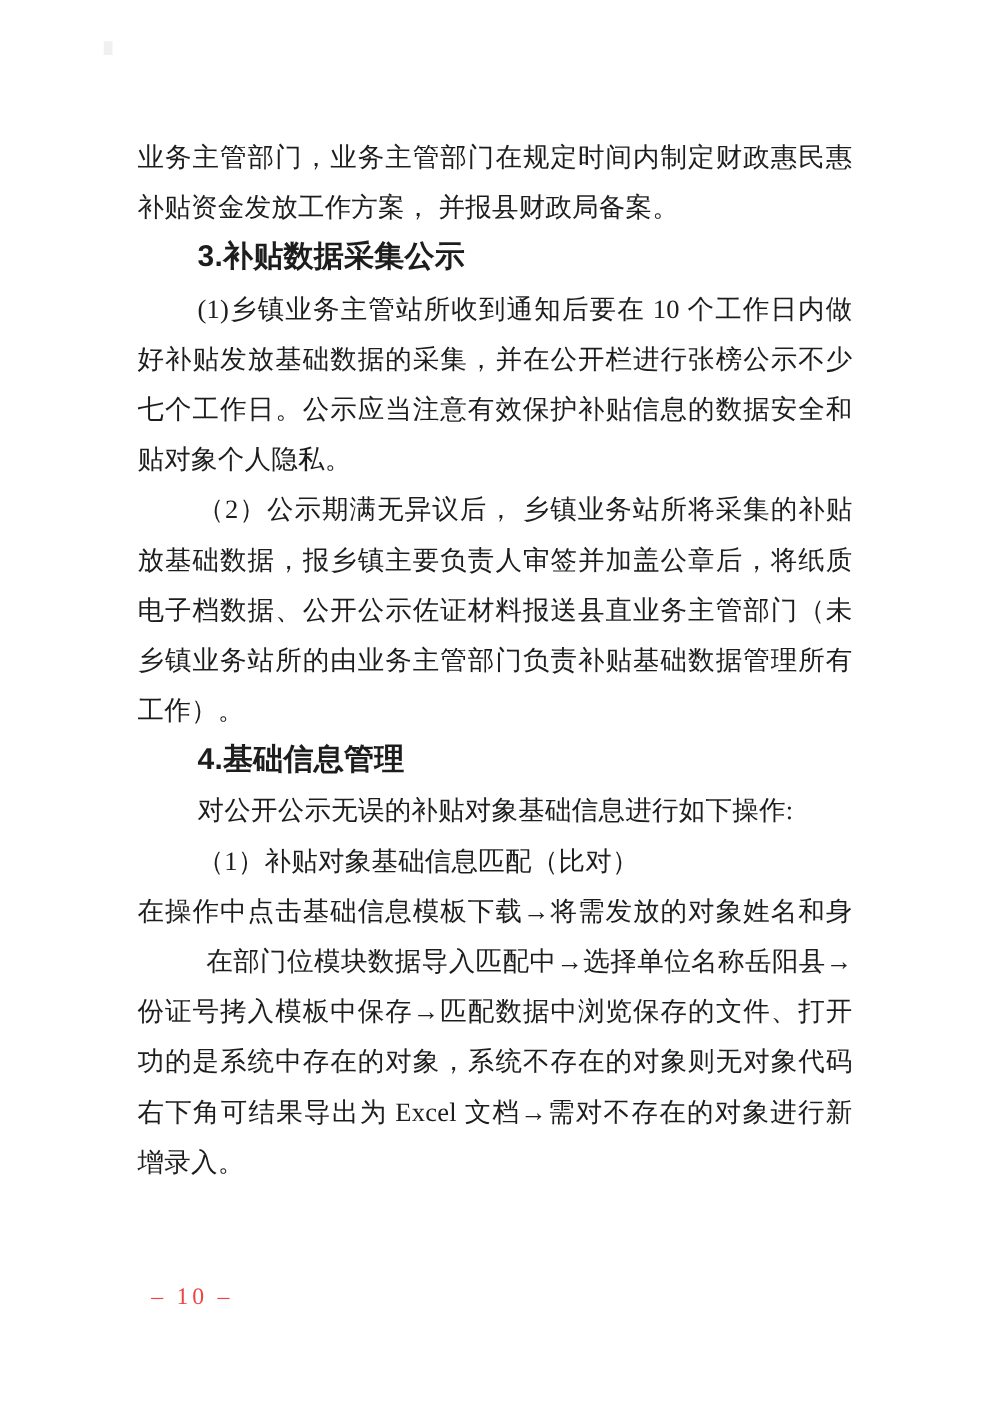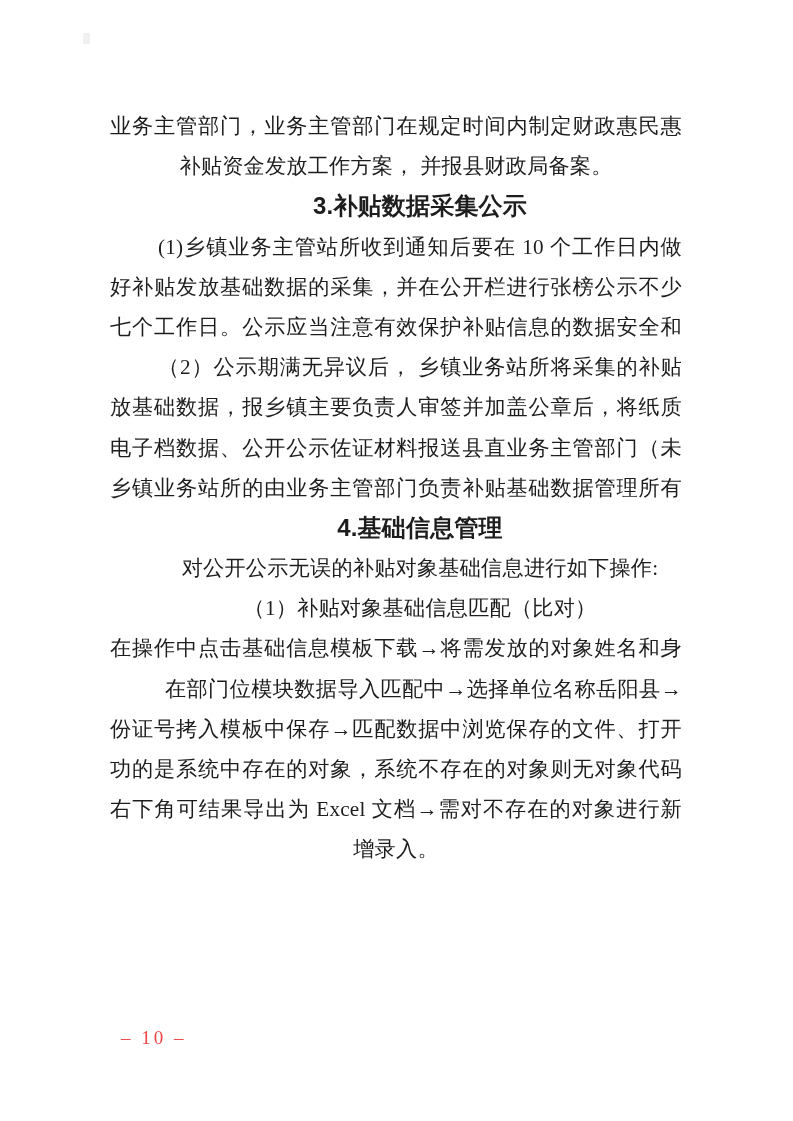--- a/index.html
+++ b/index.html
@@ -30,21 +30,21 @@
     top: 106px;
     width: 572px;
     color: #1d1d1d;
   }
   .line {
     height: 40.2px;
     line-height: 40.2px;
     font-size: 21.2px;
     letter-spacing: 0.2px;
     white-space: nowrap;
-    text-align: center;
+    text-align: left;
   }
   .line.j {
     white-space: normal;
     text-align: justify;
     text-align-last: justify;
     overflow: hidden;
   }
   .line.ind  { padding-left: 48px; }
   .line.ind2 { padding-left: 55px; }
   .line.head {
@@ -71,24 +71,26 @@
 
   <div class="scan-artifact"></div>
 
   <div class="content">
     <div class="line j">业务主管部门，业务主管部门在规定时间内制定财政惠民惠农</div>
     <div class="line">补贴资金发放工作方案， 并报县财政局备案。</div>
     <div class="line head ind">3.补贴数据采集公示</div>
     <div class="line ind j">(1)乡镇业务主管站所收到通知后要在 10 个工作日内做</div>
     <div class="line j">好补贴发放基础数据的采集，并在公开栏进行张榜公示不少于</div>
     <div class="line j">七个工作日。公示应当注意有效保护补贴信息的数据安全和补</div>
+    <div class="line">贴对象个人隐私。</div>
     <div class="line ind j">（2）公示期满无异议后， 乡镇业务站所将采集的补贴发</div>
     <div class="line j">放基础数据，报乡镇主要负责人审签并加盖公章后，将纸质及</div>
     <div class="line j">电子档数据、公开公示佐证材料报送县直业务主管部门（未设</div>
     <div class="line j">乡镇业务站所的由业务主管部门负责补贴基础数据管理所有</div>
+    <div class="line">工作）。</div>
     <div class="line head ind">4.基础信息管理</div>
     <div class="line ind">对公开公示无误的补贴对象基础信息进行如下操作:</div>
     <div class="line ind">（1）补贴对象基础信息匹配（比对）</div>
     <div class="line j">在操作中点击基础信息模板下载→将需发放的对象姓名和身</div>
     <div class="line ind2 j">在部门位模块数据导入匹配中→选择单位名称岳阳县→</div>
     <div class="line j">份证号拷入模板中保存→匹配数据中浏览保存的文件、打开→</div>
     <div class="line j">功的是系统中存在的对象，系统不存在的对象则无对象代码→</div>
     <div class="line j">右下角可结果导出为 Excel 文档→需对不存在的对象进行新</div>
     <div class="line">增录入。</div>
   </div>

